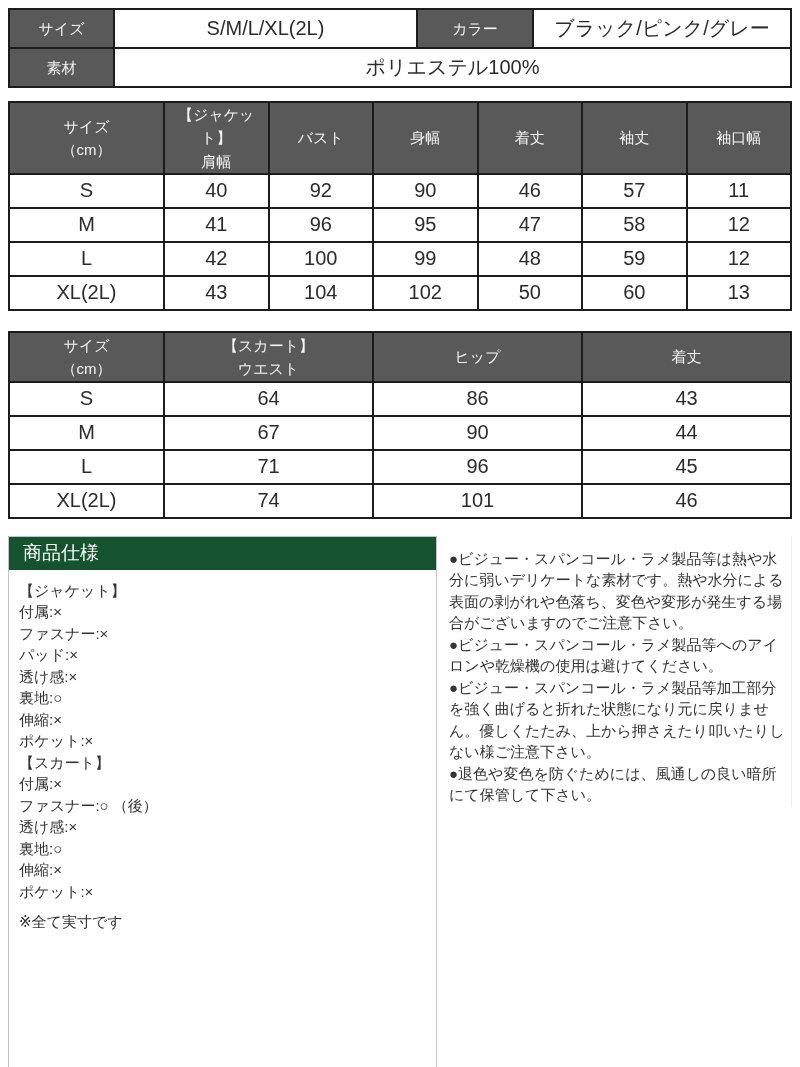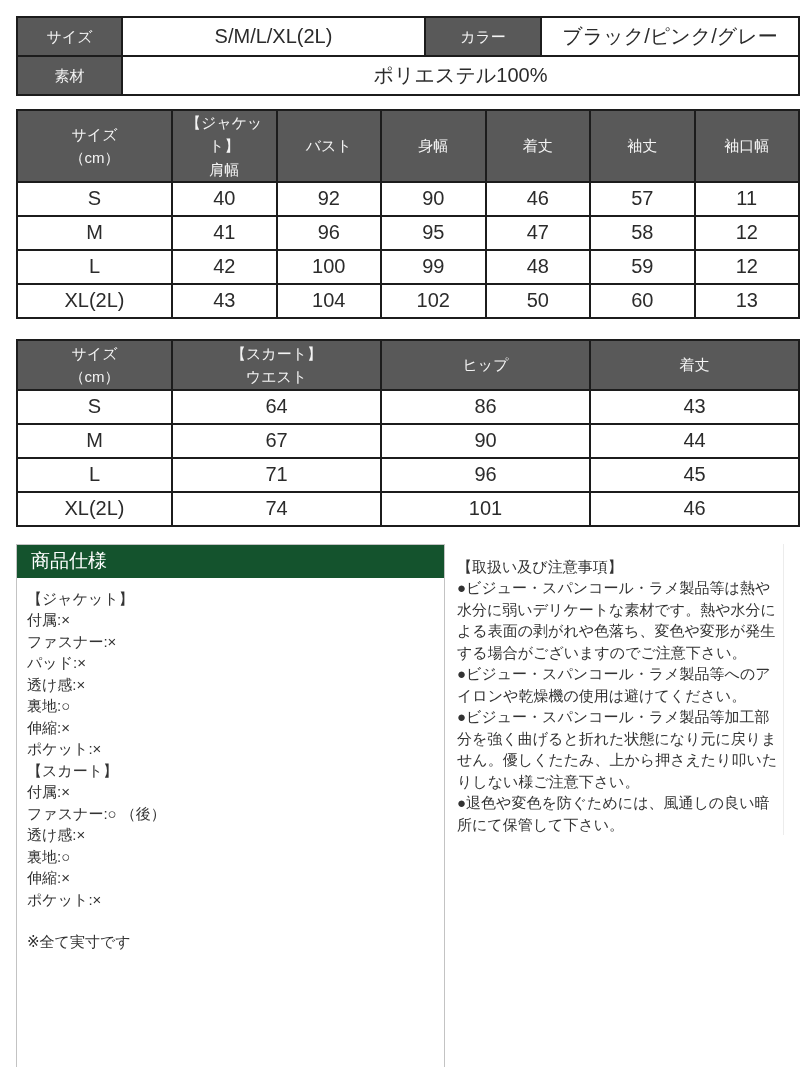--- a/index.html
+++ b/index.html
@@ -6,21 +6,21 @@
     margin: 0;
     padding: 0;
     background: #ffffff;
     font-family: "Liberation Sans", "DejaVu Sans", sans-serif;
   }
   .page {
     position: relative;
     width: 800px;
     height: 1067px;
     box-sizing: border-box;
-    padding: 16px;
+    padding: 8px;
     overflow: hidden;
     background: #ffffff;
   }
   table {
     border-collapse: collapse;
     table-layout: fixed;
     width: 784px;
     background: #ffffff;
   }
   th, td {
@@ -79,21 +79,21 @@
     padding: 0 14px;
   }
   .spec-lines {
     padding: 10px 10px 0 10px;
     font-size: 15px;
     line-height: 21.5px;
     color: #333333;
   }
   .spec-line { white-space: pre; }
   .spec-note {
-    margin-top: 21px;
+    margin-top: 9px;
     padding: 0 10px;
     font-size: 15px;
     line-height: 21.5px;
     color: #333333;
   }
   .care-notes {
     box-sizing: border-box;
     margin-left: 12px;
     width: 347px;
     padding-top: 12px;
@@ -240,21 +240,20 @@
         <div class="spec-line">ファスナー:○ （後）</div>
         <div class="spec-line">透け感:×</div>
         <div class="spec-line">裏地:○</div>
         <div class="spec-line">伸縮:×</div>
         <div class="spec-line">ポケット:×</div>
       </div>
       <div class="spec-note">※全て実寸です</div>
     </div>
 
     <div class="care-notes">
-      <p class="care-title">【取扱い及び注意事項】</p>
       <p>●ビジュー・スパンコール・ラメ製品等は熱や水分に弱いデリケートな素材です。熱や水分による表面の剥がれや色落ち、変色や変形が発生する場合がございますのでご注意下さい。</p>
       <p>●ビジュー・スパンコール・ラメ製品等へのアイロンや乾燥機の使用は避けてください。</p>
       <p>●ビジュー・スパンコール・ラメ製品等加工部分を強く曲げると折れた状態になり元に戻りません。優しくたたみ、上から押さえたり叩いたりしない様ご注意下さい。</p>
       <p>●退色や変色を防ぐためには、風通しの良い暗所にて保管して下さい。</p>
     </div>
 
   </div>
 
 </div>
 

